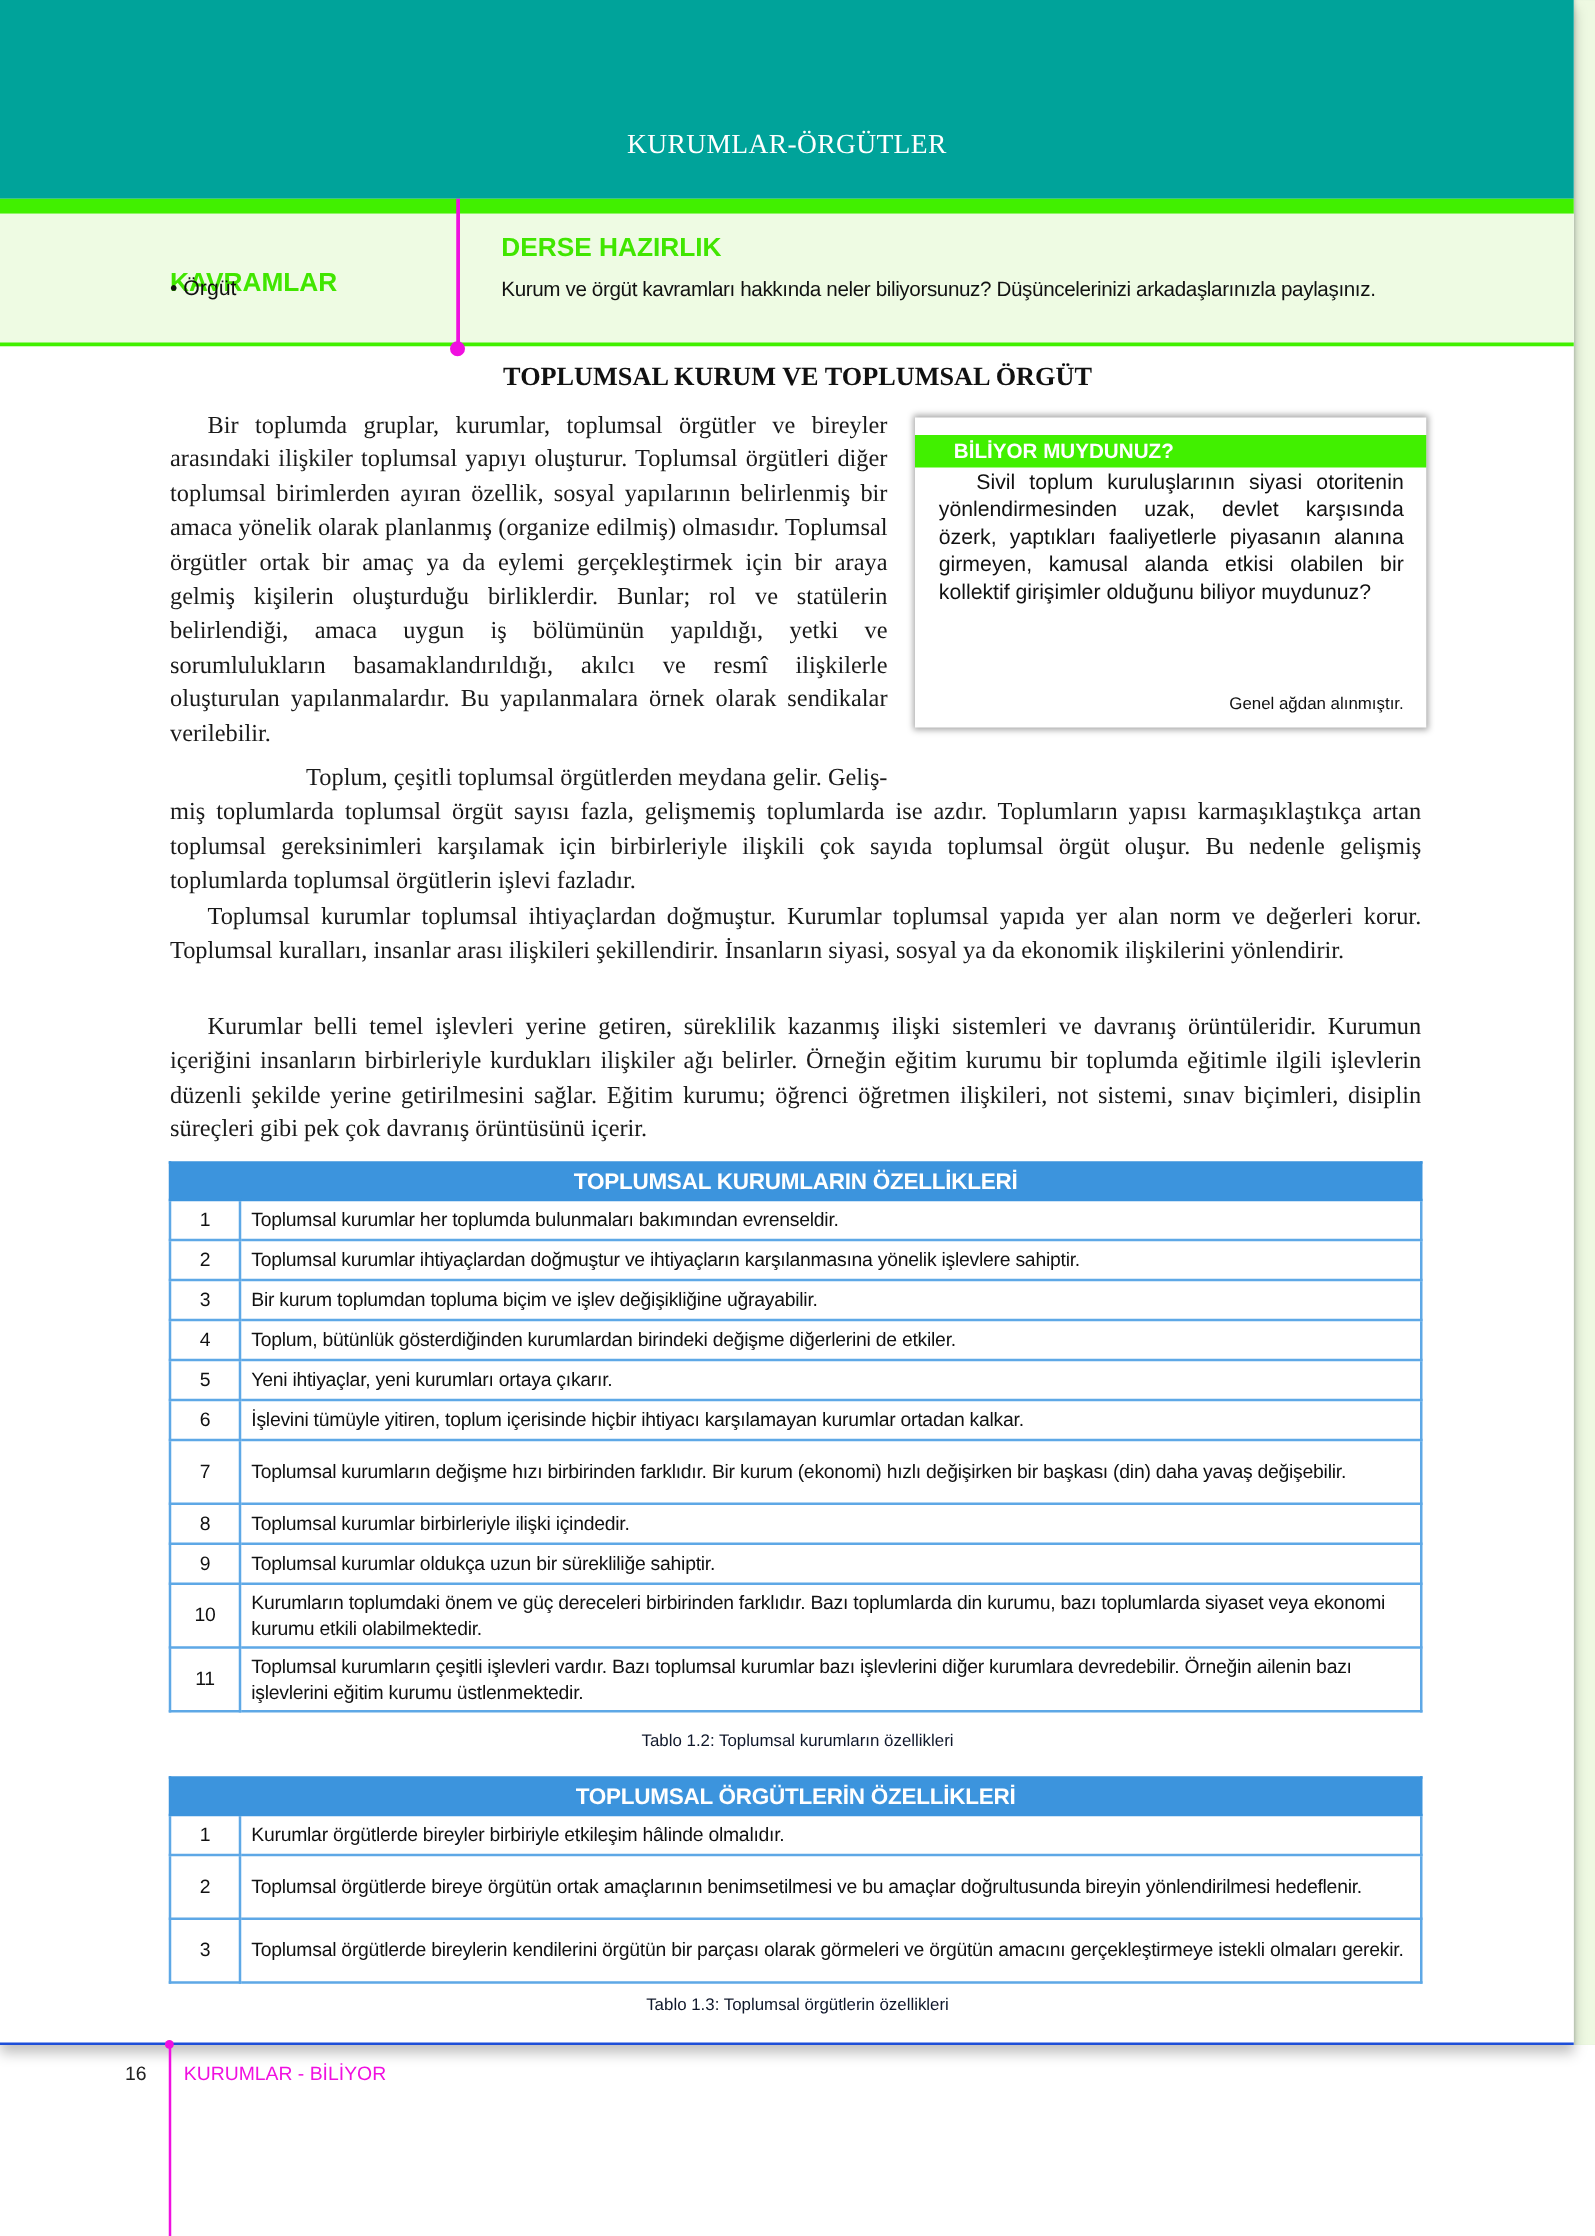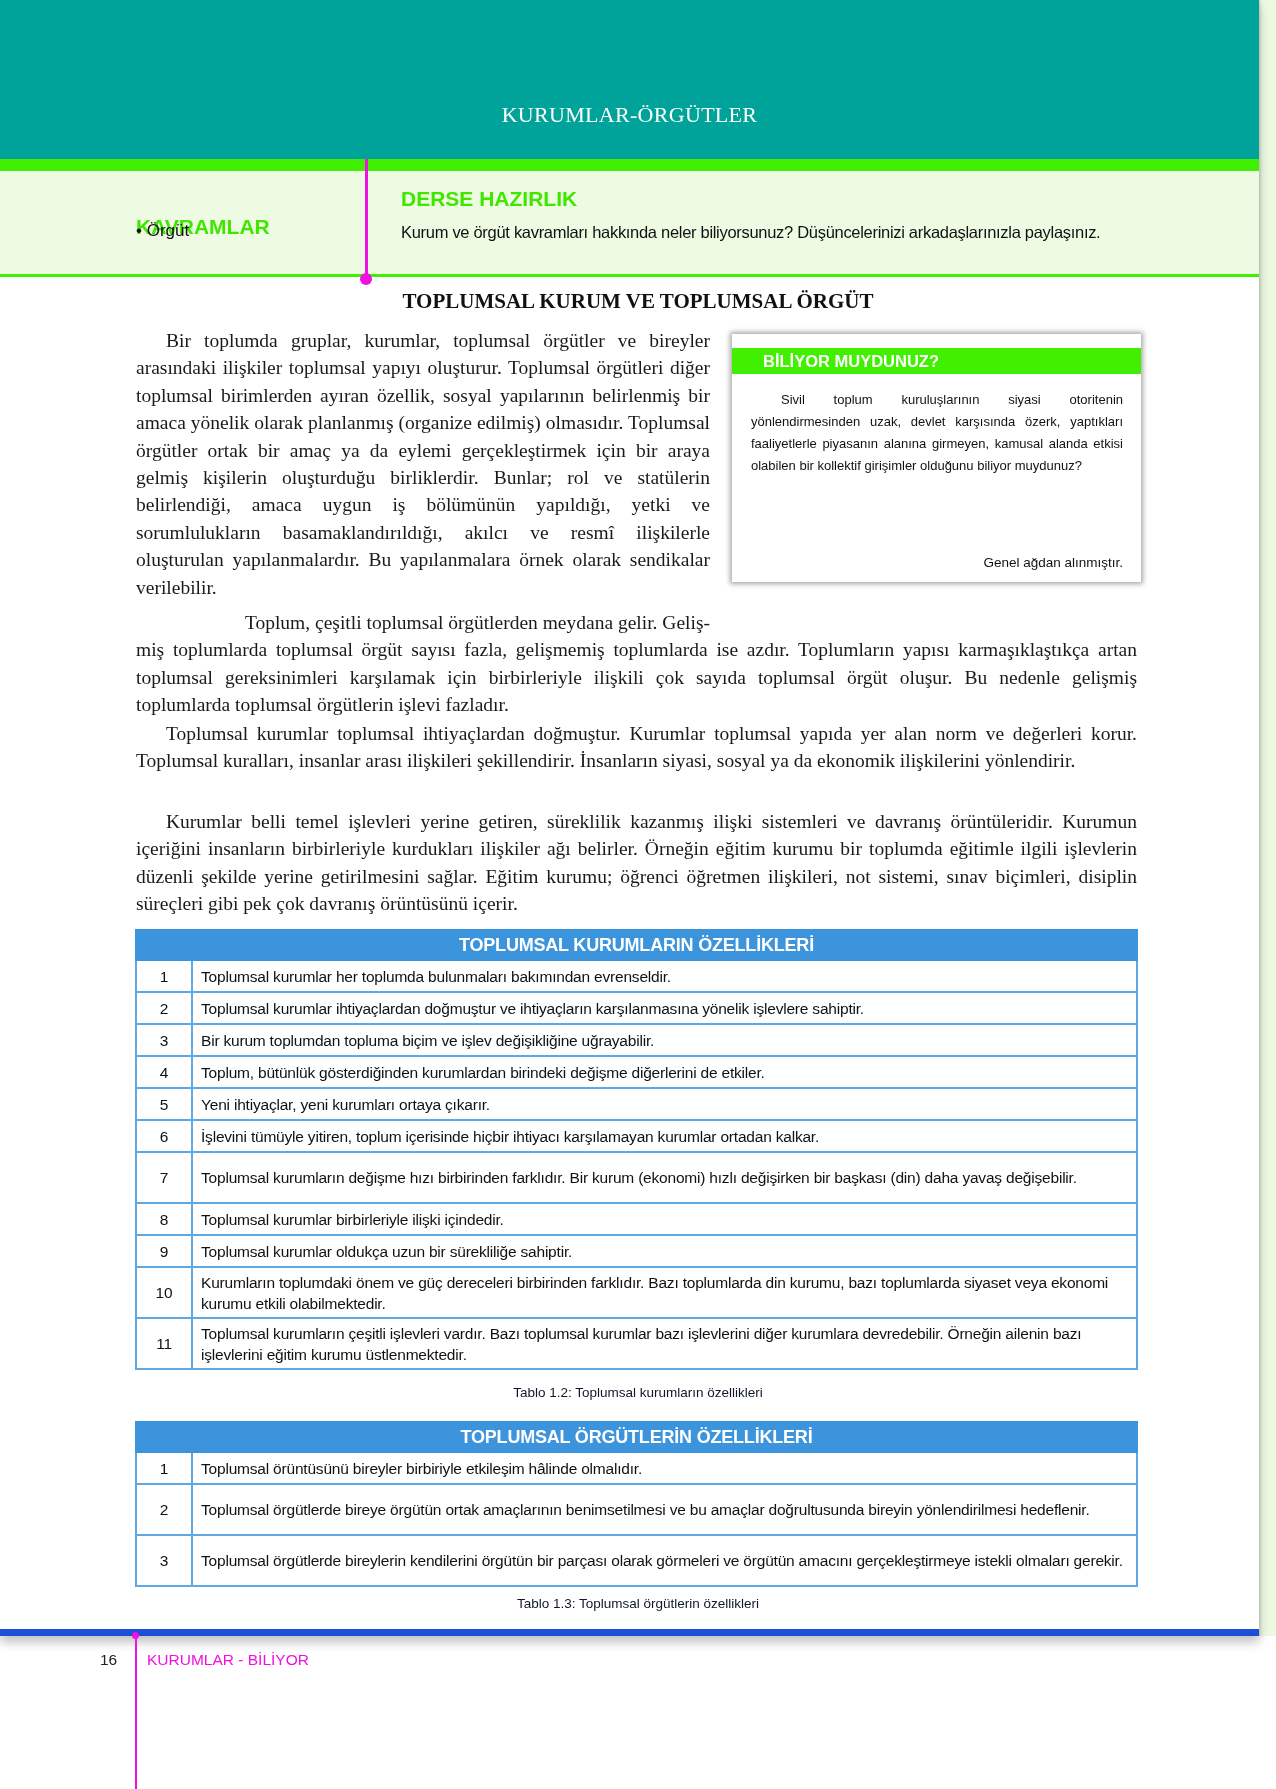--- a/index.html
+++ b/index.html
@@ -3,21 +3,21 @@
 <meta charset="utf-8">
 <style>
   * { box-sizing: border-box; margin: 0; padding: 0; }
   html, body { width: 1276px; height: 1789px; background: #ffffff; overflow: hidden; }
   body { position: relative; font-family: "Liberation Sans", sans-serif; color: #1a1a1a; }
 
   
   .side-strip { position: absolute; left: 1259px; top: 0; width: 17px; height: 1636px; background: #eef9e2; box-shadow: inset 3px 0 3px -2px #c8d3c0; }
 
   
-  .page-frame { position: absolute; left: 0; top: 0; width: 1259px; height: 1636px; background: #fff; border-bottom: 7px solid #1d4ed8; box-shadow: 0 6px 10px rgba(0,0,0,0.25); }
+  .page-frame { position: absolute; left: 0; top: 0; width: 1259px; height: 1636px; background: #fff; border-bottom: 2px solid #1d4ed8; box-shadow: 0 6px 10px rgba(0,0,0,0.25); }
 
   .header-band { position: absolute; left: 0; top: 0; width: 1259px; height: 159px; background: #00a39a; }
   .chapter-title { position: absolute; left: 0; top: 102px; width: 1259px; text-align: center; font-family: "Liberation Serif", serif; font-size: 22px; color: #ffffff; letter-spacing: 0.3px; }
   .green-bar { position: absolute; left: 0; top: 159px; width: 1259px; height: 12px; background: #41f000; }
 
   .intro-band { position: absolute; left: 0; top: 171px; width: 1259px; height: 106px; background: #eefbe3; border-bottom: 3px solid #41f000; }
   .kavramlar-title { position: absolute; left: 136px; top: 187px; font-size: 21px; font-weight: bold; color: #41e600; margin-top: 28px; }
   .kavramlar-item { position: absolute; left: 136px; top: 221px; font-size: 17px; color: #111; }
   .derse-title { position: absolute; left: 401px; top: 187px; font-size: 21px; font-weight: bold; color: #41e600; }
   .derse-text { position: absolute; left: 401px; top: 219px; width: 760px; font-size: 16.5px; line-height: 26px; color: #111; letter-spacing: -0.3px; }
@@ -26,21 +26,21 @@
   .magenta-dot { position: absolute; left: 360px; top: 273px; width: 12px; height: 12px; border-radius: 50%; background: #f010e0; }
 
   .section-title { position: absolute; left: 0; top: 289px; width: 1276px; text-align: center; font-family: "Liberation Serif", serif; font-weight: bold; font-size: 21px; color: #111; }
 
   .body-text { font-family: "Liberation Serif", serif; font-size: 19.5px; line-height: 27.4px; color: #1a1a1a; text-align: justify; }
   .para1 { position: absolute; left: 136px; top: 327px; width: 574px; }
   .para-indent { text-indent: 30px; }
 
   .info-box { position: absolute; left: 732px; top: 334px; width: 409px; height: 248px; background: #fff; box-shadow: 0 0 5px 2px rgba(0,0,0,0.35); }
   .info-head { position: absolute; left: 0; top: 14px; width: 409px; height: 26px; background: #41f000; color: #fff; font-weight: bold; font-size: 16.5px; padding-left: 31px; line-height: 26px; }
-  .info-text { position: absolute; left: 19px; top: 55px; width: 372px; font-size: 13px; line-height: 22px; text-align: justify; color: #111; }
+  .info-text { position: absolute; left: 19px; top: 41px; width: 372px; font-size: 17px; line-height: 22px; text-align: justify; color: #111; }
   .info-text p { text-indent: 30px; }
   .info-source { position: absolute; right: 18px; top: 221px; font-size: 13.5px; color: #111; }
 
   .para2 { position: absolute; left: 136px; top: 609px; width: 1001px; }
   .para2-first { width: 574px; }
   .para3 { position: absolute; left: 136px; top: 720px; width: 1001px; }
   .para4 { position: absolute; left: 136px; top: 808px; width: 1001px; }
 
   .feature-table { position: absolute; left: 135px; width: 1003px; border-collapse: collapse; font-size: 15.5px; letter-spacing: -0.2px; }
   .feature-table th { background: #3c94dd; color: #fff; font-weight: bold; font-size: 18px; height: 30px; text-align: center; border: 2px solid #3c94dd; }
@@ -153,21 +153,21 @@
 
   <table class="feature-table t2">
     <thead>
       <tr>
           <th colspan="2">TOPLUMSAL ÖRGÜTLERİN ÖZELLİKLERİ</th>
         </tr>
     </thead>
     <tbody id="tbody-orgutler">
         <tr class="row-single">
           <td class="num">1</td>
-          <td>Toplumsal örüntüsünü bireyler birbiriyle etkileşim hâlinde olmalıdır.</td>
+          <td>Kurumlar örgütlerde bireyler birbiriyle etkileşim hâlinde olmalıdır.</td>
         </tr>
         <tr class="row-double">
           <td class="num">2</td>
           <td>Toplumsal örgütlerde bireye örgütün ortak amaçlarının benimsetilmesi ve bu amaçlar doğrultusunda bireyin yönlendirilmesi hedeflenir.</td>
         </tr>
         <tr class="row-double">
           <td class="num">3</td>
           <td>Toplumsal örgütlerde bireylerin kendilerini örgütün bir parçası olarak görmeleri ve örgütün amacını gerçekleştirmeye istekli olmaları gerekir.</td>
         </tr>
       </tbody>

